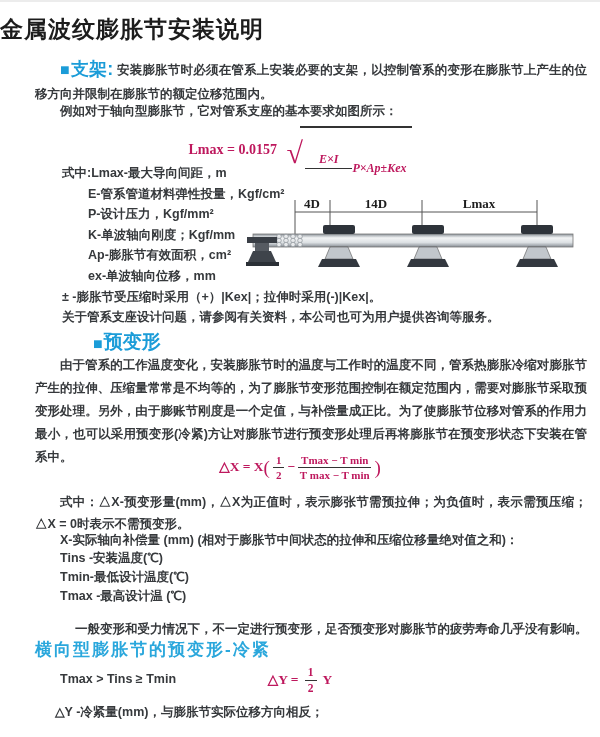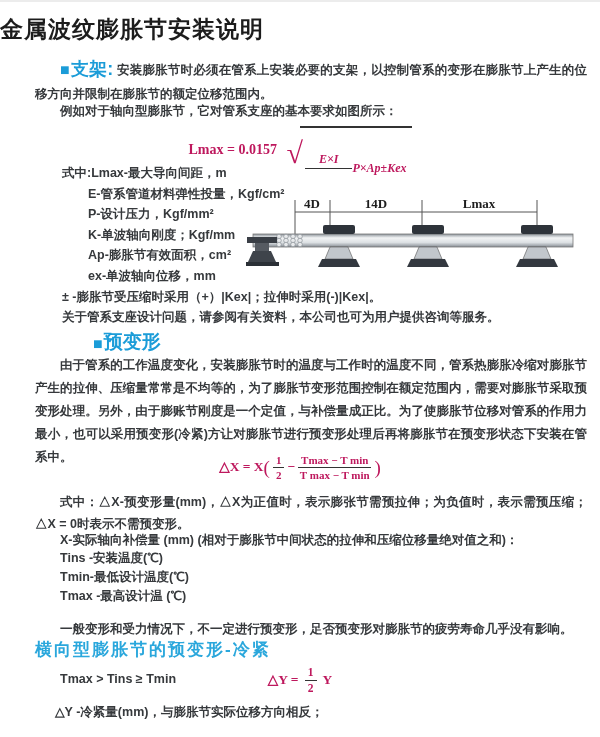--- a/index.html
+++ b/index.html
@@ -38,21 +38,21 @@
   
   #predeform-head{top:327px;left:60px;font-size:19px;font-weight:700;color:#1b9cd8;margin-left:33px;}
   #predeform-body{top:352px;left:35px;width:552px;font-size:12.5px;line-height:23px;font-weight:600;text-align:justify;text-indent:25px;}
   .subhead{font-size:17px;font-weight:700;color:#2aa7dc;letter-spacing:2px;}
   #axial-head{top:427px;left:95px;}
   #axial-params{top:489px;left:35px;width:552px;font-size:12.5px;font-weight:600;}
   #axial-params .p-intro{line-height:22px;text-align:justify;text-indent:25px;}
   #x-line{top:530px;left:60px;font-size:12.5px;font-weight:600;}
   .tline{left:60px;font-size:12.5px;font-weight:600;}
   #t0{top:548px;} #t1{top:567px;} #t2{top:586px;} #t3{top:632px;margin-top:38px;}
-  #axial-note{top:619px;left:60px;font-size:12.5px;font-weight:600;}
+  #axial-note{top:619px;left:75px;font-size:12.5px;font-weight:600;}
   #lateral-head{top:636px;left:35px;}
   #lateral-note{top:702px;left:55px;font-size:12.5px;font-weight:600;}
   svg text{font-family:"Liberation Serif",serif;font-weight:700;fill:#1d1d1d;}
 </style>
 </head>
 <body>
 
 <div id="page">
 
   <div id="title" class="abs">金属波纹膨胀节安装说明</div>

